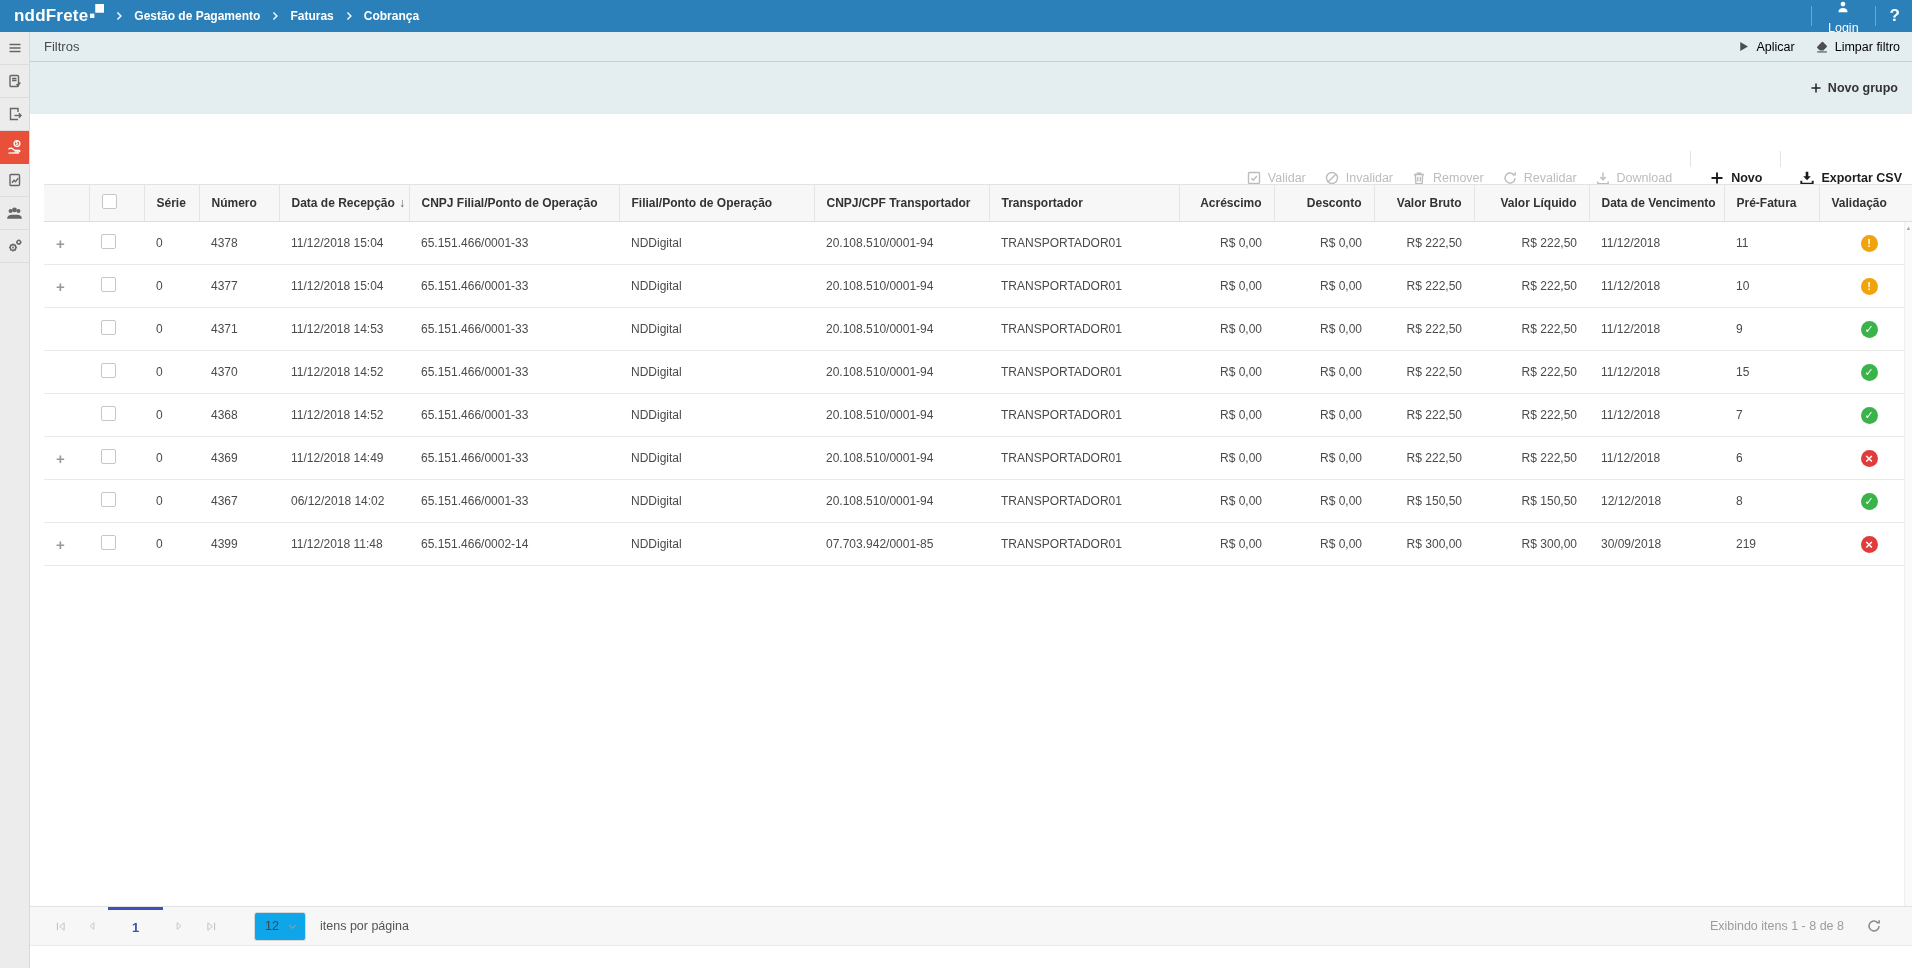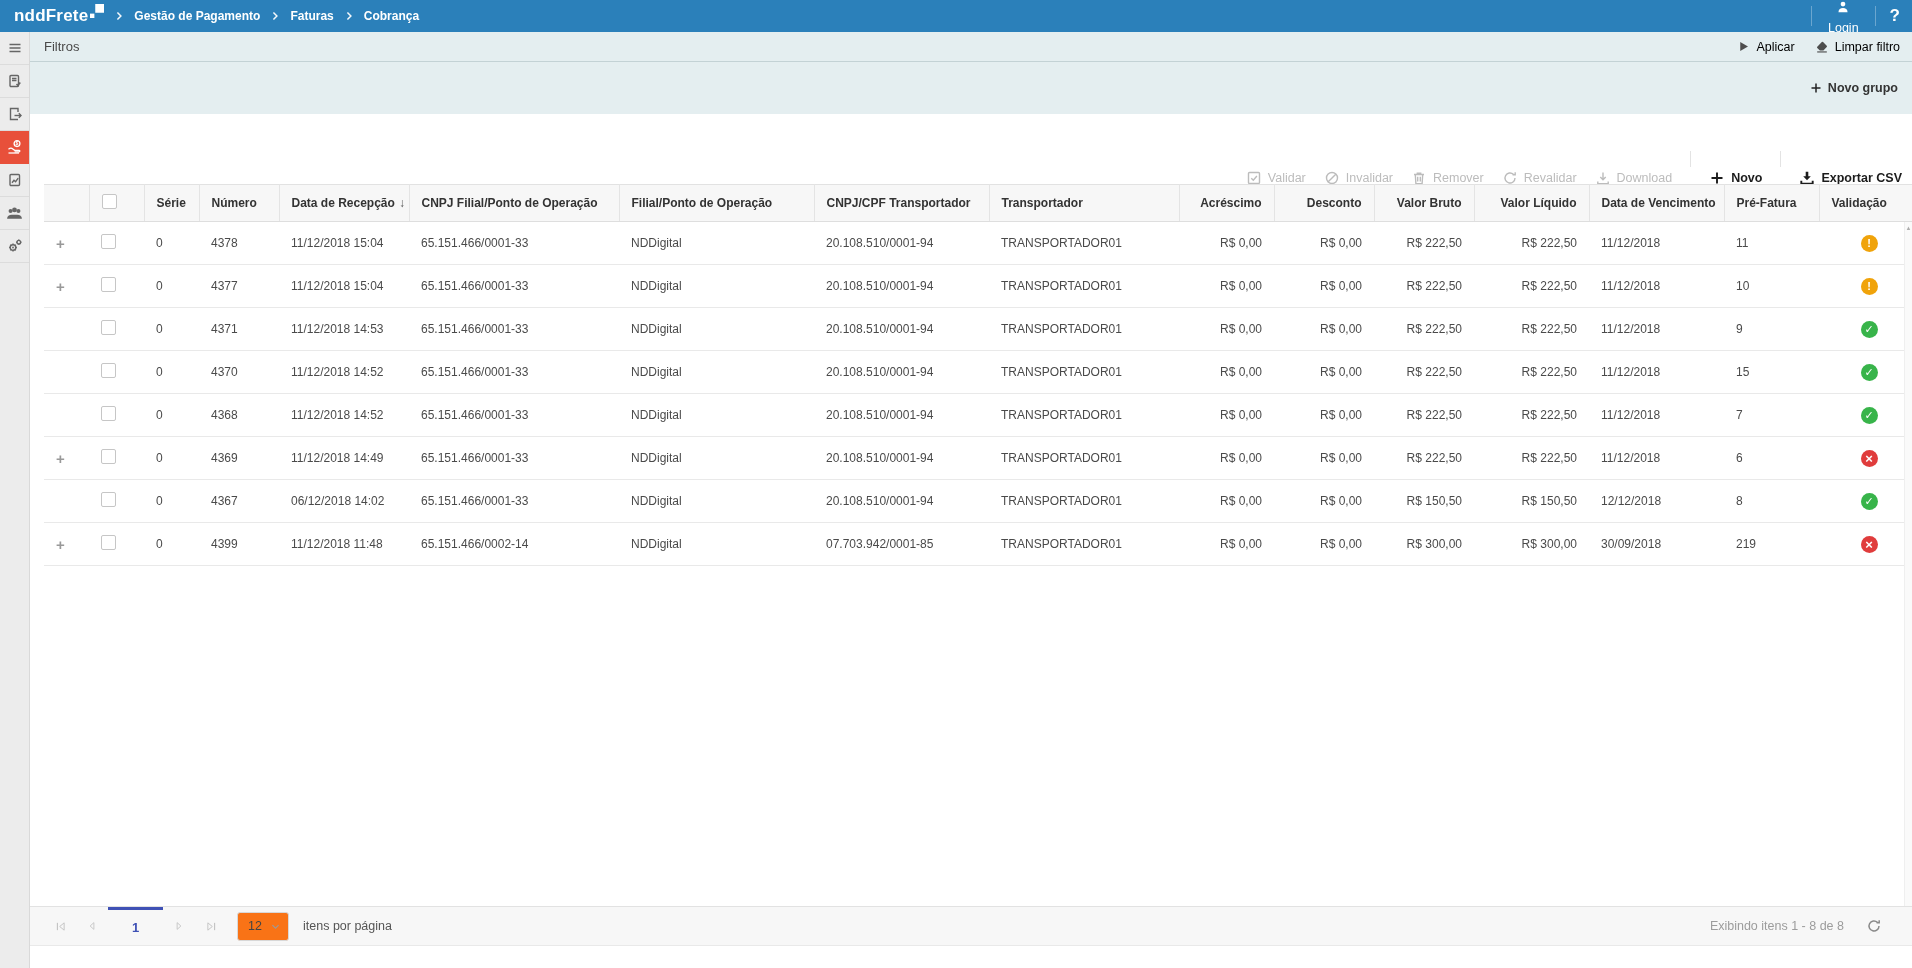--- a/index.html
+++ b/index.html
@@ -75,21 +75,21 @@
   .vscroll .up { font-size:6px; color:#adadad; margin-top:3px; }
 
   
   .pager { height:40px; background:#f7f7f7; border-top:1px solid #e2e2e2; border-bottom:1px solid #e9e9e9;
     display:flex; align-items:center; padding:0 30px 0 14px; }
   .pg-btn { width:32px; height:100%; display:flex; align-items:center; justify-content:center;
     background:none; border:none; color:#c4c4c4; cursor:pointer; }
   .pg-num { width:55px; height:100%; display:flex; align-items:center; justify-content:center;
     font-size:13px; font-weight:bold; color:#3f51b5; border-top:3px solid #3f51b5; background:none;
     border-left:none; border-right:none; border-bottom:none; cursor:pointer; font-family:inherit; }
-  .size-select { margin-left:10px; width:52px; height:29px; background:#f97316; border:1px solid #d8d8d8;
+  .size-select { margin-left:27px; width:52px; height:29px; background:#0ea5e9; border:1px solid #d8d8d8;
     border-radius:3px; display:flex; align-items:center; padding:0 7px 0 10px; cursor:pointer; }
   .size-select .val { font-size:12.5px; color:#444; flex:1; }
   .per-page { margin-left:14px; font-size:12.5px; color:#555; }
   .pg-right { margin-left:auto; display:flex; align-items:center; gap:22px; }
   .pg-summary { font-size:12.5px; color:#9c9c9c; }
   .refresh-btn { background:none; border:none; color:#8a8a8a; cursor:pointer; }
   .bottom-gap { height:22px; background:#fff; }
 </style>
 </head>
 <body>

